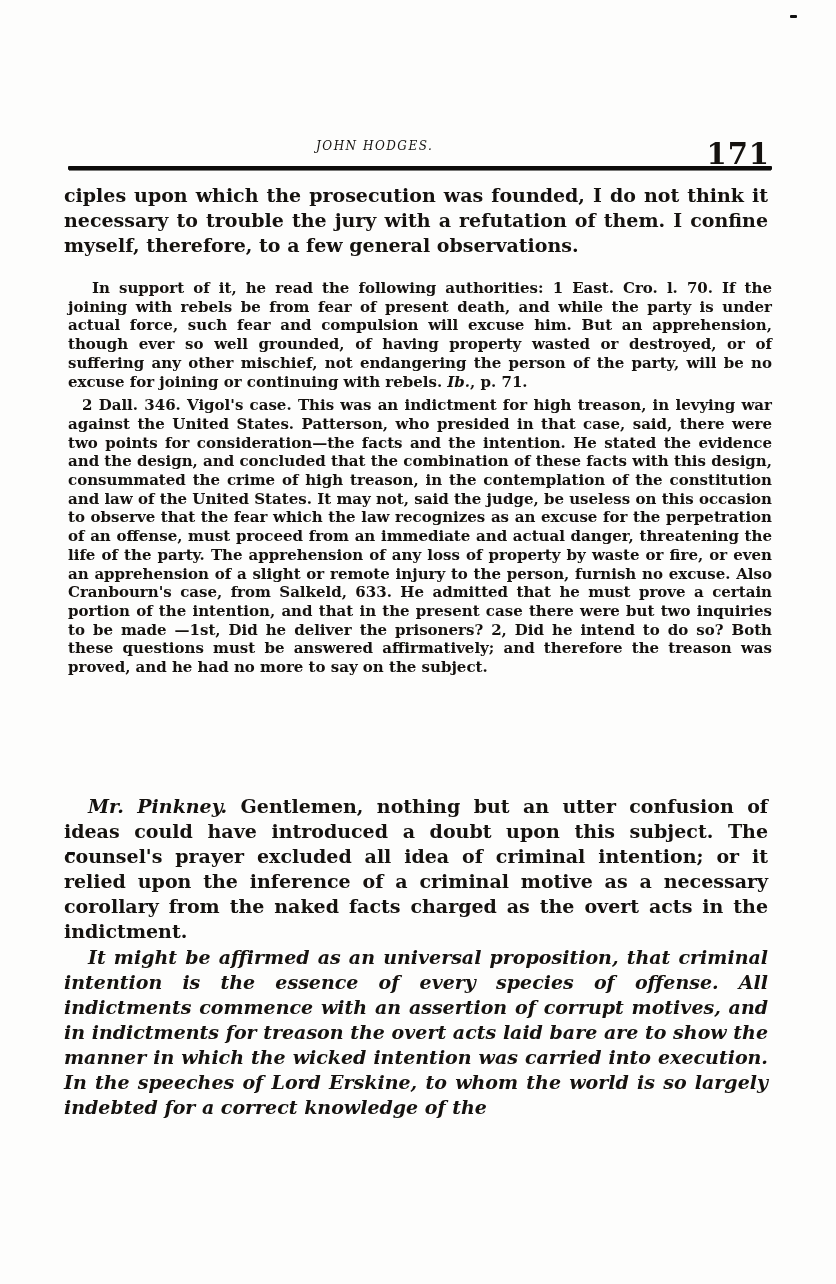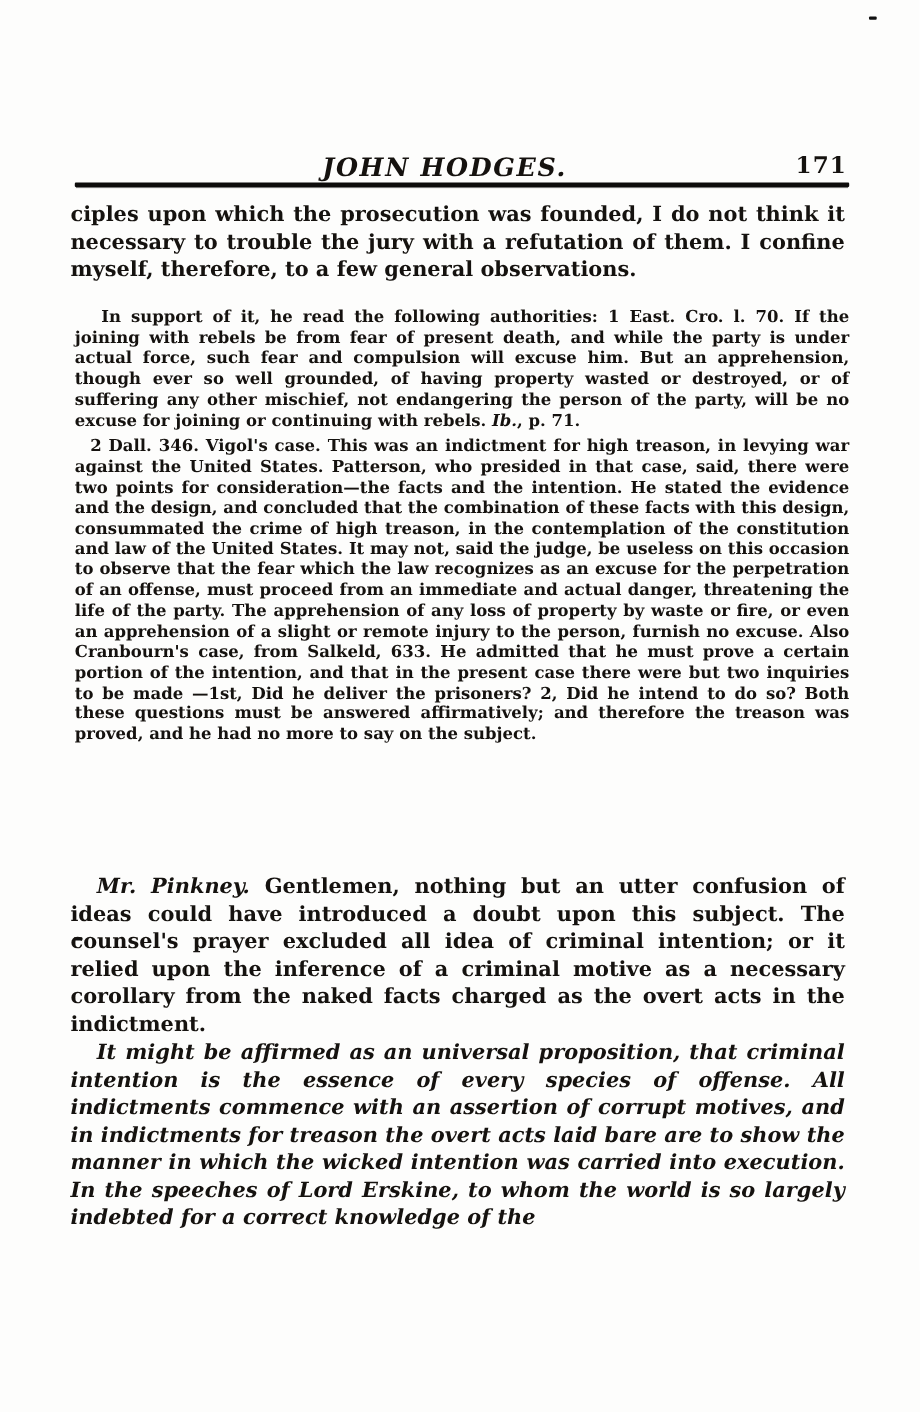--- a/index.html
+++ b/index.html
@@ -20,34 +20,34 @@
   
   .running-head {
     position: absolute;
     top: 137px;
     left: 68px;
     width: 704px;
     height: 28px;
   }
   .head-title {
     position: absolute;
-    left: 225px;
+    left: 248px;
     top: 2px;
     font-style: italic;
-    font-weight: 700;
-    font-size: 23px;
+    font-weight: 400;
+    font-size: 12px;
     letter-spacing: 1.5px;
     white-space: nowrap;
   }
   .head-number {
     position: absolute;
     right: 2px;
     top: 0px;
     font-weight: 700;
-    font-size: 21px;
+    font-size: 29px;
     letter-spacing: 1px;
   }
   .head-rule {
     position: absolute;
     top: 166px;
     left: 68px;
     width: 704px;
     height: 4px;
     background: #0d0c0b;
     border-radius: 1px;

